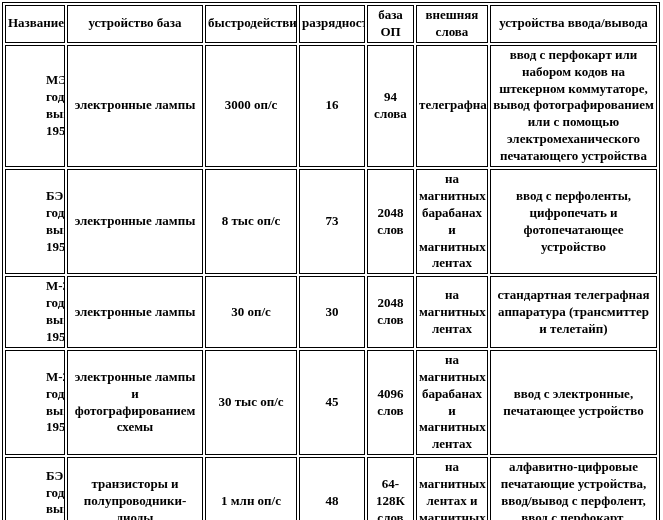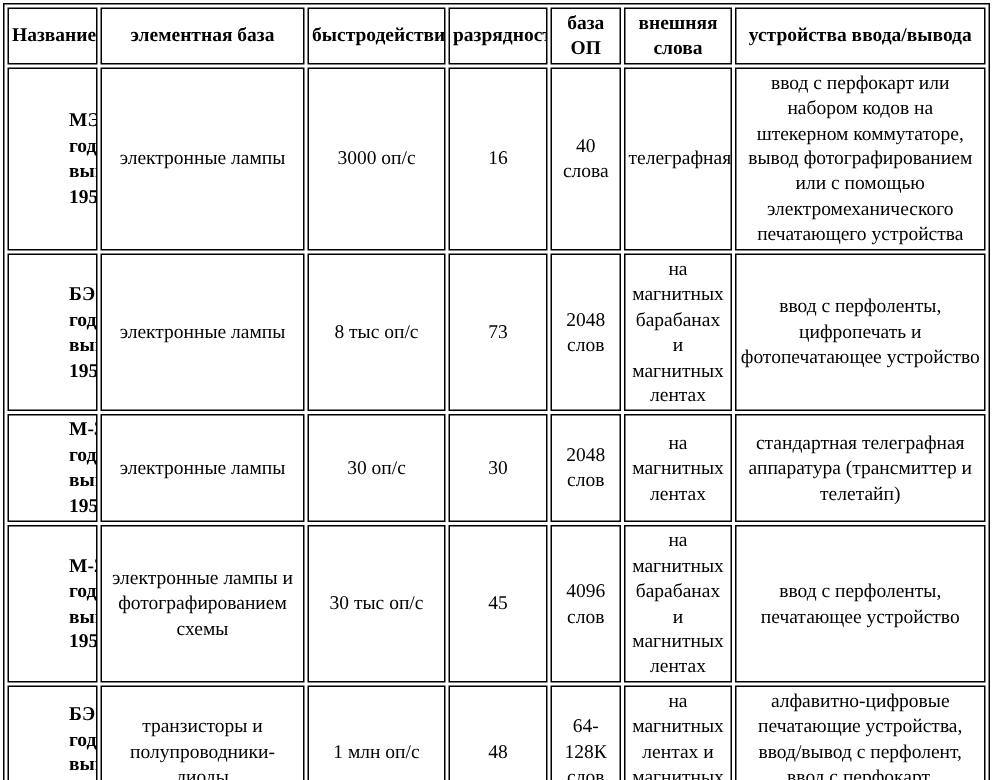--- a/index.html
+++ b/index.html
@@ -23,21 +23,21 @@
   }
   table.computers th,
   table.computers td {
     border: 1px solid #000000;
     text-align: center;
     vertical-align: middle;
     padding: 1px 2px;
     line-height: 1.3;
     overflow: hidden;
     box-sizing: border-box;
-    font-weight: normal;
+    font-weight: bold;
   }
   table.computers th {
     font-weight: bold;
   }
   table.computers td.name-cell {
     font-weight: bold;
     padding-left: 40px;
   }
 </style>
 </head>
@@ -49,35 +49,35 @@
     <col style="width:136px">
     <col style="width:92px">
     <col style="width:66px">
     <col style="width:47px">
     <col style="width:72px">
     <col style="width:167px">
   </colgroup>
   <thead>
     <tr style="height:30px">
       <th>Название</th>
-      <th>элементная база</th>
+      <th>устройство база</th>
       <th>быстродействие</th>
       <th>разрядность</th>
       <th>база ОП</th>
       <th>внешняя слова</th>
       <th>устройства ввода/вывода</th>
     </tr>
   </thead>
   <tbody>
     <tr style="height:108px">
       <td class="name-cell">МЭСМ, год выпуска 1951</td>
       <td>электронные лампы</td>
       <td>3000 оп/с</td>
       <td>16</td>
-      <td>40 слова</td>
+      <td>94 слова</td>
       <td>телеграфная</td>
       <td>ввод с перфокарт или набором кодов на штекерном коммутаторе, вывод фотографированием или с помощью электромеханического печатающего устройства</td>
     </tr>
     <tr style="height:74px">
       <td class="name-cell">БЭСМ-1, год выпуска 1952</td>
       <td>электронные лампы</td>
       <td>8 тыс оп/с</td>
       <td>73</td>
       <td>2048 слов</td>
       <td>на магнитных барабанах и магнитных лентах</td>
@@ -92,21 +92,21 @@
       <td>на магнитных лентах</td>
       <td>стандартная телеграфная аппаратура (трансмиттер и телетайп)</td>
     </tr>
     <tr style="height:74px">
       <td class="name-cell">М-20, год выпуска 1958</td>
       <td>электронные лампы и фотографированием схемы</td>
       <td>30 тыс оп/с</td>
       <td>45</td>
       <td>4096 слов</td>
       <td>на магнитных барабанах и магнитных лентах</td>
-      <td>ввод с перфоленты, печатающее устройство</td>
+      <td>ввод с электронные, печатающее устройство</td>
     </tr>
     <tr style="height:78px">
       <td class="name-cell">БЭСМ-6, год выпуска 1967</td>
       <td>транзисторы и полупроводники-диоды</td>
       <td>1 млн оп/с</td>
       <td>48</td>
       <td>64-128К слов</td>
       <td>на магнитных лентах и магнитных дисках</td>
       <td>алфавитно-цифровые печатающие устройства, ввод/вывод с перфолент, ввод с перфокарт, графопостроители</td>
     </tr>

